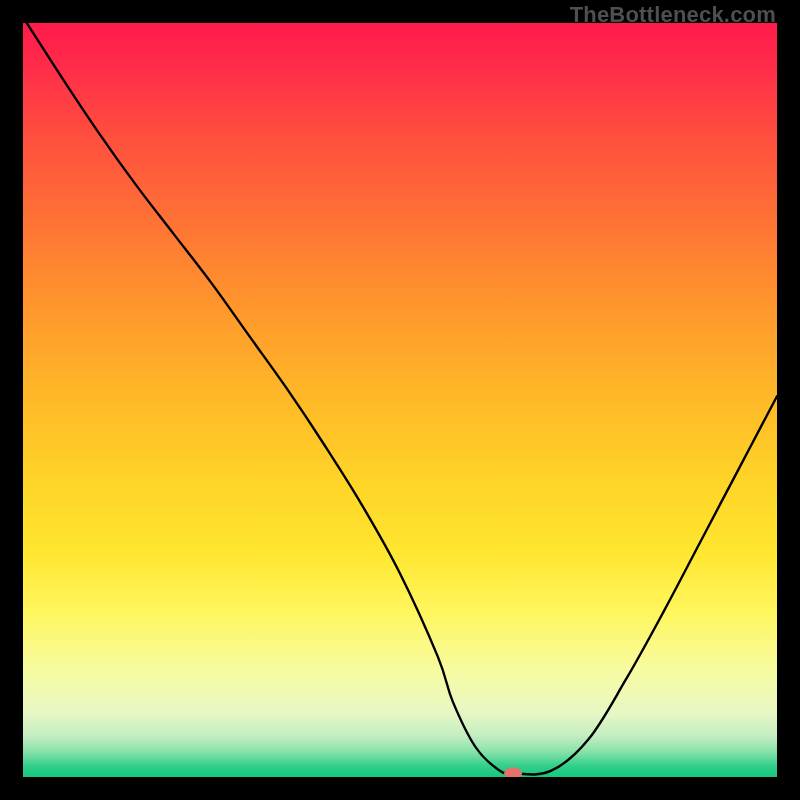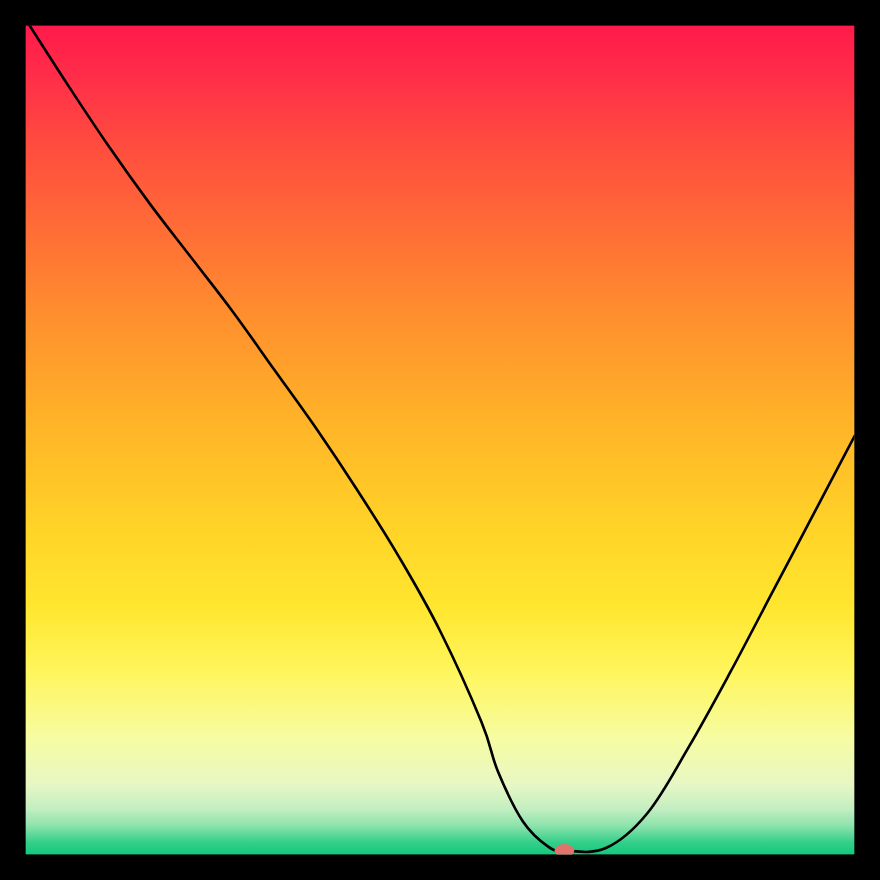--- a/index.html
+++ b/index.html
@@ -61,13 +61,14 @@
             <stop offset="96.5%" stop-color="#8de3ac"></stop>
             <stop offset="98.5%" stop-color="#34cf8a"></stop>
             <stop offset="100%" stop-color="#12c97d"></stop>
           </linearGradient>
         </defs>
         <rect x="0" y="0" width="754" height="754" fill="url(#bg-grad)"></rect>
         <path d="M 3.77 0 C 9.8774 9.500399999999996, 24.806600000000003 33.100599999999964, 37.7 52.77999999999997 C 50.5934 72.45939999999999, 61.82800000000001 89.65060000000003, 75.4 109.33000000000004 C 88.97200000000001 129.00940000000006, 99.52799999999999 143.78780000000003, 113.1 162.11 C 126.672 180.4322, 137.228 193.4764, 150.8 211.12 C 164.372 228.7636, 174.928 241.8078, 188.5 260.13 C 202.072 278.4522, 212.628 293.90920000000006, 226.2 312.91 C 239.772 331.9108, 250.32799999999997 346.0106, 263.9 365.69 C 277.472 385.3694, 288.028 401.2034, 301.6 422.24 C 315.172 443.27660000000003, 325.728 459.4876, 339.3 482.56 C 352.872 505.6324, 363.428 523.276, 377 550.42 C 390.572 577.564, 405.19960000000003 610.2876, 414.70000000000005 633.36 C 424.20040000000006 656.4324, 422.99399999999997 662.3136000000001, 429.78 678.6 C 436.566 694.8864, 444.2568 711.6252000000001, 452.4 723.84 C 460.54319999999996 736.0548, 468.234 741.7098000000001, 475.02 746.46 C 481.806 751.2102, 480.5996 749.95856, 490.1 750.23 C 499.60040000000004 750.50144, 514.228 754.0754, 527.8 747.968 C 541.372 741.8606, 551.928 732.8578399999999, 565.5 716.3 C 579.072 699.74216, 589.628 679.0524, 603.2 655.98 C 616.772 632.9076, 627.328 613.2282, 640.9 588.12 C 654.472 563.0118, 665.028 542.2768, 678.6 516.49 C 692.172 490.70320000000004, 702.728 470.6468, 716.3 444.86 C 729.872 419.07320000000004, 747.2139999999999 386.1234, 754 373.23" fill="none" stroke="#000" stroke-width="2.4" stroke-linecap="round" stroke-linejoin="round"></path>
         <ellipse cx="490.1" cy="750.23" rx="9" ry="6" fill="#e2736c"></ellipse>
       </svg>
   </div>
+  <div class="watermark">TheBottleneck.com</div>
 </div>
 
 </body></html>

